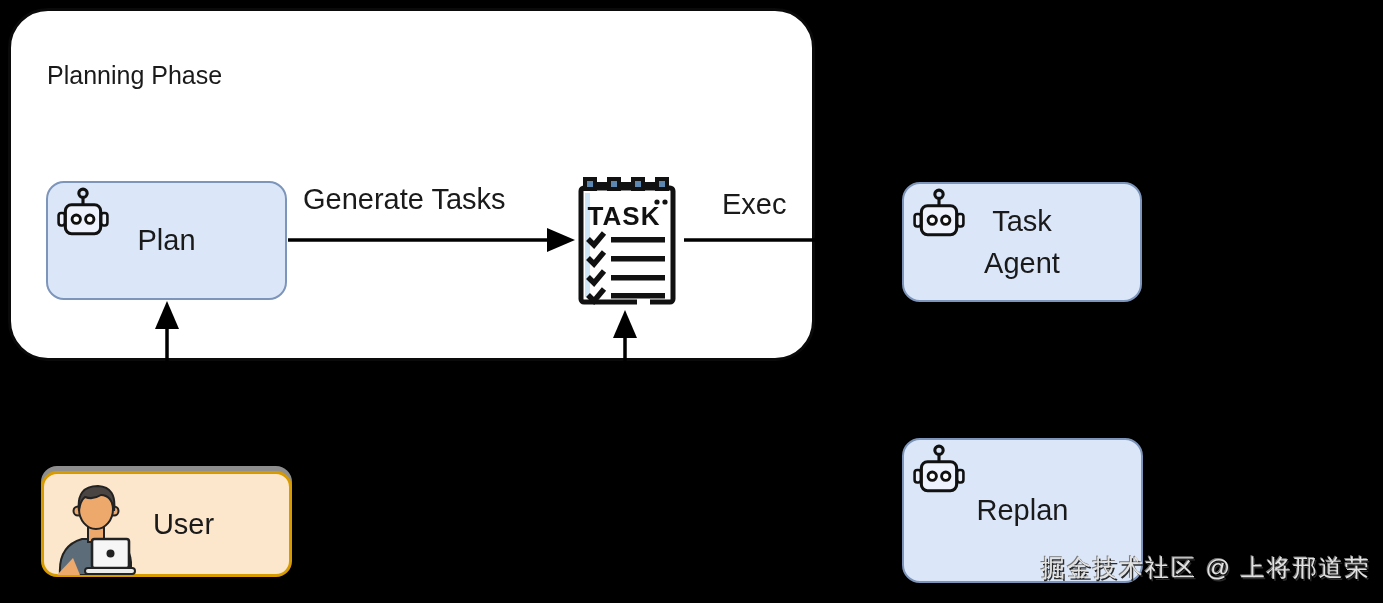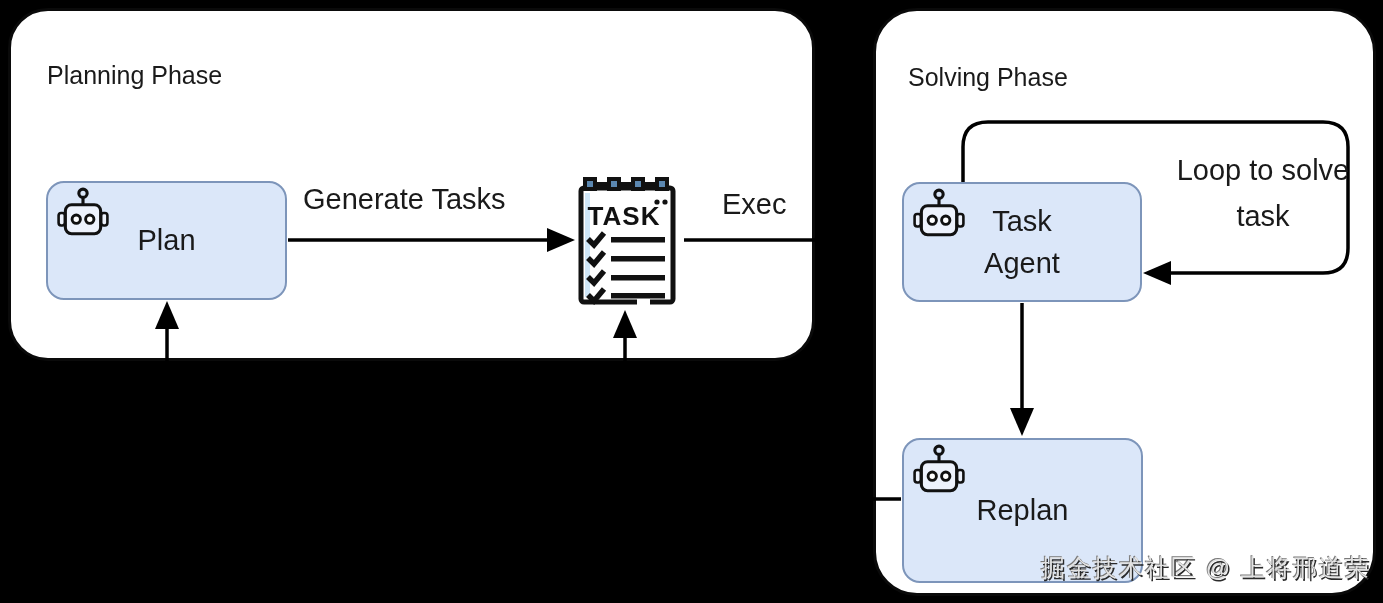--- a/index.html
+++ b/index.html
@@ -49,23 +49,20 @@
 </style>
 </head>
 <body>
 
 <div class="stage">
 
   <div class="panel panel-planning">
     <div class="panel-title">Planning Phase</div>
   </div>
 
-  <div class="panel panel-solving">
-    <div class="panel-title">Solving Phase</div>
-  </div>
 
   <svg class="connectors" viewBox="0 0 1383 603">
     <g stroke="#000" stroke-width="3.5" fill="none">
 
       <line x1="288" y1="240" x2="549" y2="240"></line>
 
       <line x1="684" y1="240" x2="815" y2="240"></line>
 
       <line x1="167" y1="472" x2="167" y2="314"></line>
 
@@ -124,20 +121,35 @@
       <path d="M13 123 l6 6 l10 -12"></path>
     </g>
     <g fill="#111">
       <rect x="36" y="65" width="54" height="5.5"></rect>
       <rect x="36" y="84" width="54" height="5.5"></rect>
       <rect x="36" y="103" width="54" height="5.5"></rect>
       <rect x="36" y="121" width="54" height="5.5"></rect>
     </g>
   </svg>
 
+  <div class="node node-user node-user-box">
+    <svg class="user-icon" viewBox="0 0 84 95">
+      <path d="M6 95 Q4 66 28 59 L56 59 Q76 64 77 82 L77 95 Z" fill="#5c6d79" stroke="#222" stroke-width="2"></path>
+      <path d="M3 95 L19 78 L26 95 Z" fill="#eda86b"></path>
+      <rect x="34" y="42" width="16" height="20" fill="#eda86b" stroke="#222" stroke-width="2"></rect>
+      <circle cx="24" cy="31" r="4.5" fill="#eda86b" stroke="#222" stroke-width="2"></circle>
+      <circle cx="60" cy="31" r="4.5" fill="#eda86b" stroke="#222" stroke-width="2"></circle>
+      <ellipse cx="42" cy="29" rx="17" ry="20" fill="#eda86b" stroke="#222" stroke-width="2"></ellipse>
+      <path d="M25 31 Q22 6 44 6 Q63 7 60 31 Q58 15 47 15 Q39 20 31 17 Q26 21 25 31 Z" fill="#4a4542" stroke="#222" stroke-width="2"></path>
+      <rect x="38" y="59" width="37" height="29" rx="2.5" fill="#f6f6f6" stroke="#222" stroke-width="2.6"></rect>
+      <circle cx="56.5" cy="73.5" r="4" fill="#222"></circle>
+      <rect x="31" y="88" width="50" height="6" rx="3" fill="#ececec" stroke="#222" stroke-width="2"></rect>
+    </svg>
+    <div class="node-label">User</div>
+  </div>
 
   <div class="node node-agent node-task-agent">
     <svg class="corner-icon" viewBox="0 0 52 50">
       <circle cx="26" cy="6" r="4" fill="none" stroke="#111" stroke-width="3"></circle>
       <line x1="26" y1="10" x2="26" y2="17" stroke="#111" stroke-width="3"></line>
       <rect x="9" y="17" width="34" height="28" rx="6" fill="#edf2fc" stroke="#111" stroke-width="3"></rect>
       <rect x="2.5" y="25" width="6" height="12" rx="2.5" fill="#edf2fc" stroke="#111" stroke-width="2.5"></rect>
       <rect x="43.5" y="25" width="6" height="12" rx="2.5" fill="#edf2fc" stroke="#111" stroke-width="2.5"></rect>
       <circle cx="19.5" cy="31" r="4" fill="#fff" stroke="#111" stroke-width="2.8"></circle>
       <circle cx="32.5" cy="31" r="4" fill="#fff" stroke="#111" stroke-width="2.8"></circle>
@@ -153,17 +165,16 @@
       <rect x="2.5" y="25" width="6" height="12" rx="2.5" fill="#edf2fc" stroke="#111" stroke-width="2.5"></rect>
       <rect x="43.5" y="25" width="6" height="12" rx="2.5" fill="#edf2fc" stroke="#111" stroke-width="2.5"></rect>
       <circle cx="19.5" cy="31" r="4" fill="#fff" stroke="#111" stroke-width="2.8"></circle>
       <circle cx="32.5" cy="31" r="4" fill="#fff" stroke="#111" stroke-width="2.8"></circle>
     </svg>
     <div class="node-label">Replan</div>
   </div>
 
   <div class="edge-label lbl-generate">Generate Tasks</div>
   <div class="edge-label lbl-exec">Exec</div>
-  <div class="edge-label lbl-loop">Loop to solve task</div>
 
   <div class="watermark">掘金技术社区 @ 上将邢道荣</div>
 
 </div>
 
 </body></html>

